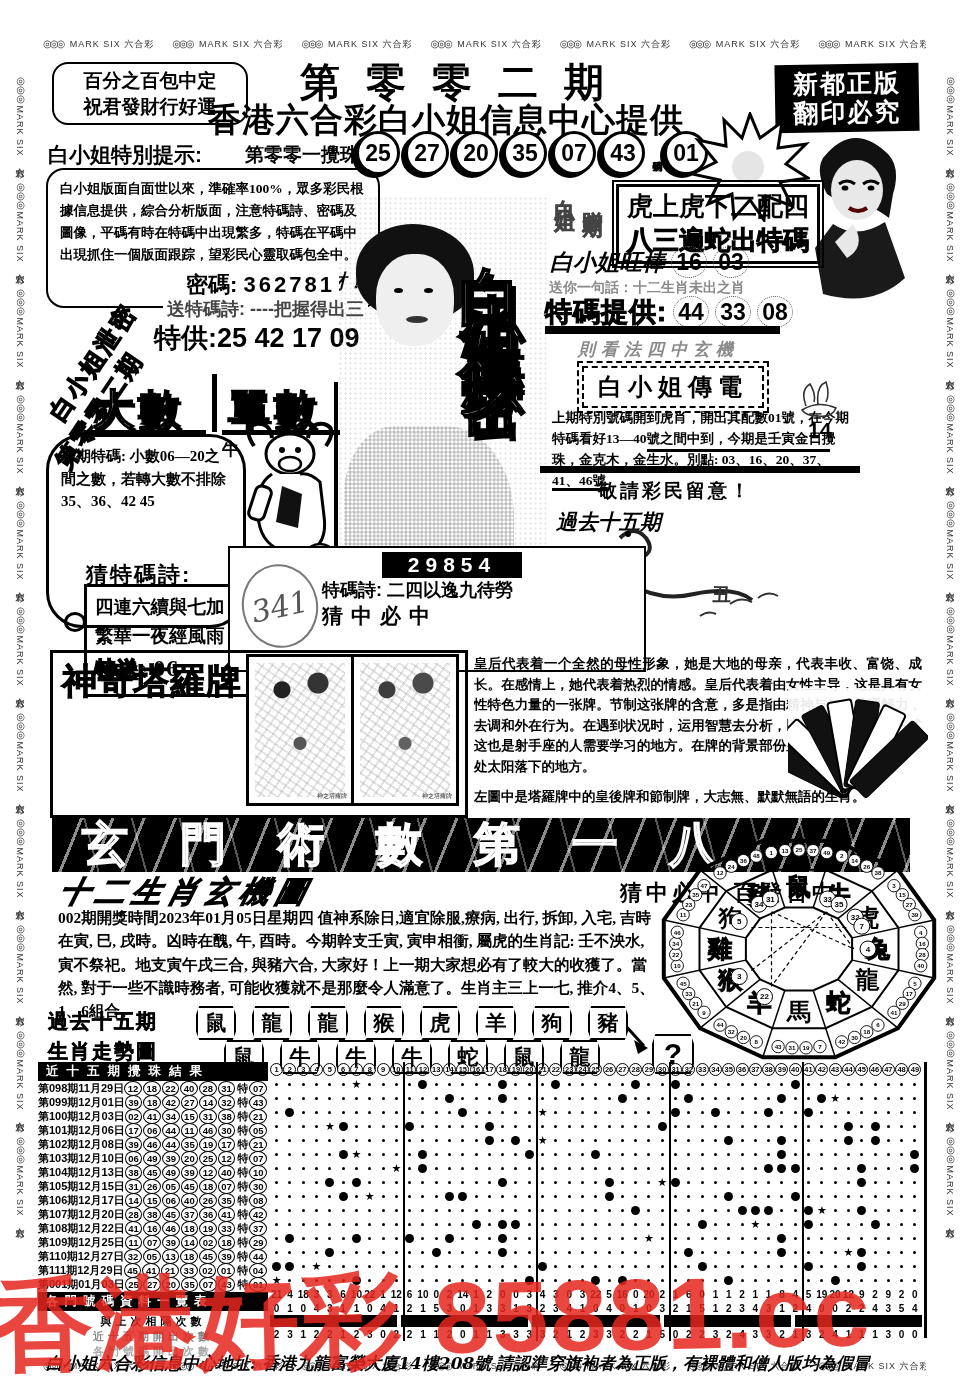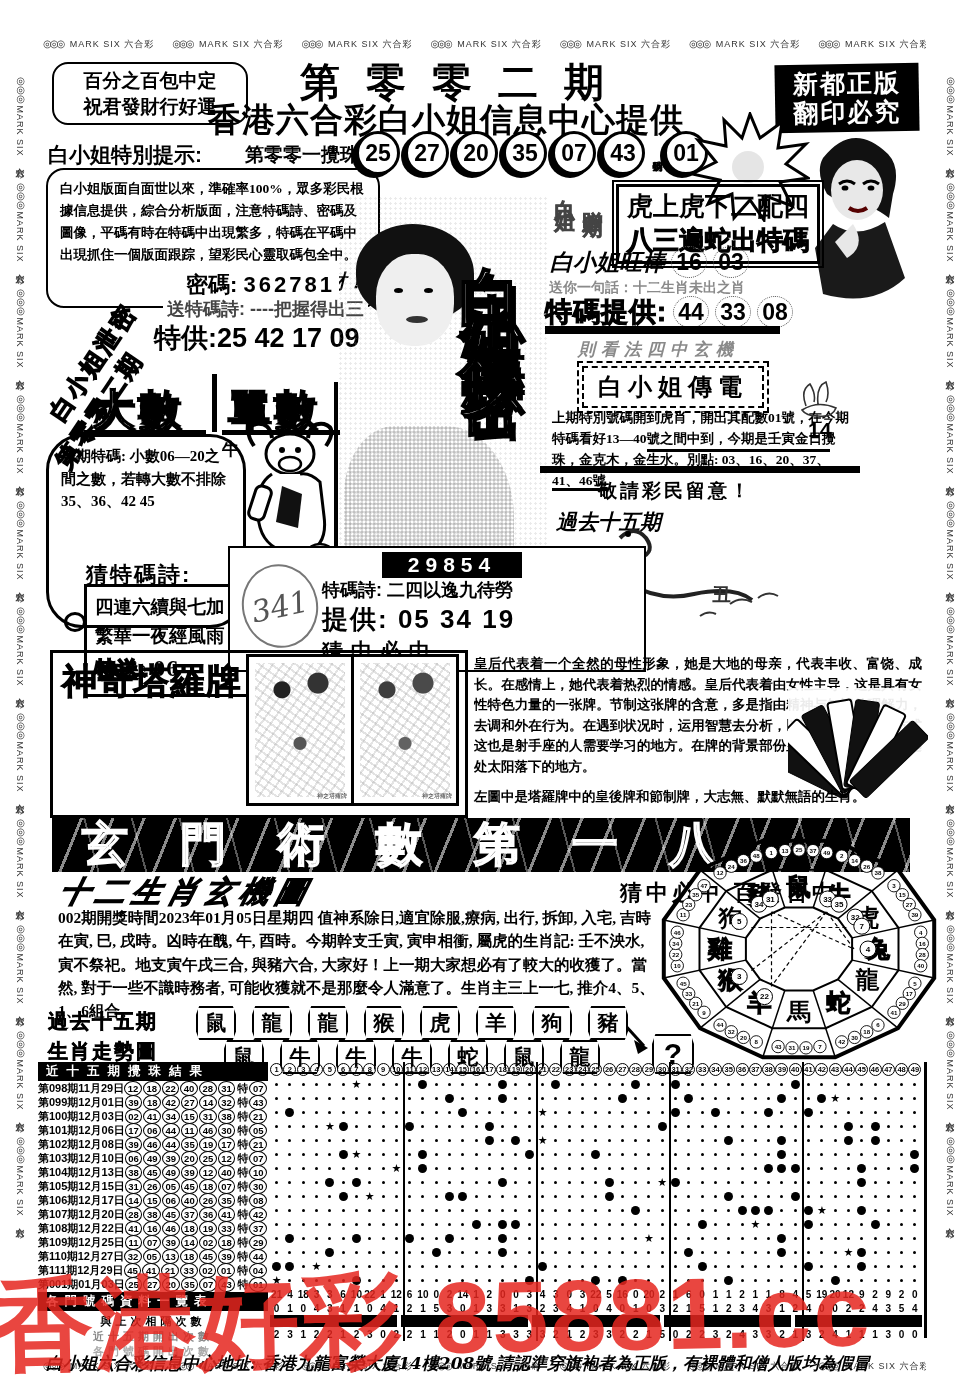--- a/index.html
+++ b/index.html
@@ -255,21 +255,20 @@
 <div class="abs poem-title" style="left:86px;top:560px;">猜特碼詩:</div>
 <div class="abs poem-box" style="left:84px;top:584px;width:168px;">
   <div>四連六續與七加</div>
   <div>繁華一夜經風雨</div>
   <div class="tesong"><span class="outline-txt" style="text-shadow:2px 2px 0 #000;">特送:</span> <b style="font-size:24px;">06</b></div>
 </div>
 
 <div class="abs mid-box" style="left:228px;top:546px;width:314px;height:114px;padding:4px 8px 4px 92px;">
   <div class="code-bar" style="width:120px;margin-left:60px;">29854</div>
   <div class="l1"><span>特碼詩:</span> <span>二四以逸九待勞</span></div>
-  <div class="l2"><span>提供:</span> <span>05  34  19</span></div>
   <div class="l3">猜中必中</div>
   <div class="hand-circle abs" style="left:12px;top:16px;">341</div>
 </div>
 
 <div class="abs tarot-frame" style="left:50px;top:650px;width:412px;height:162px;"></div>
 <div class="abs tarot-title" style="left:62px;top:658px;">神奇塔羅牌</div>
 <div class="abs tarot-cards" style="left:246px;top:654px;">
   <div class="tcard">
       <div class="scrib"></div>
       <div class="cap">神之塔羅牌</div>

